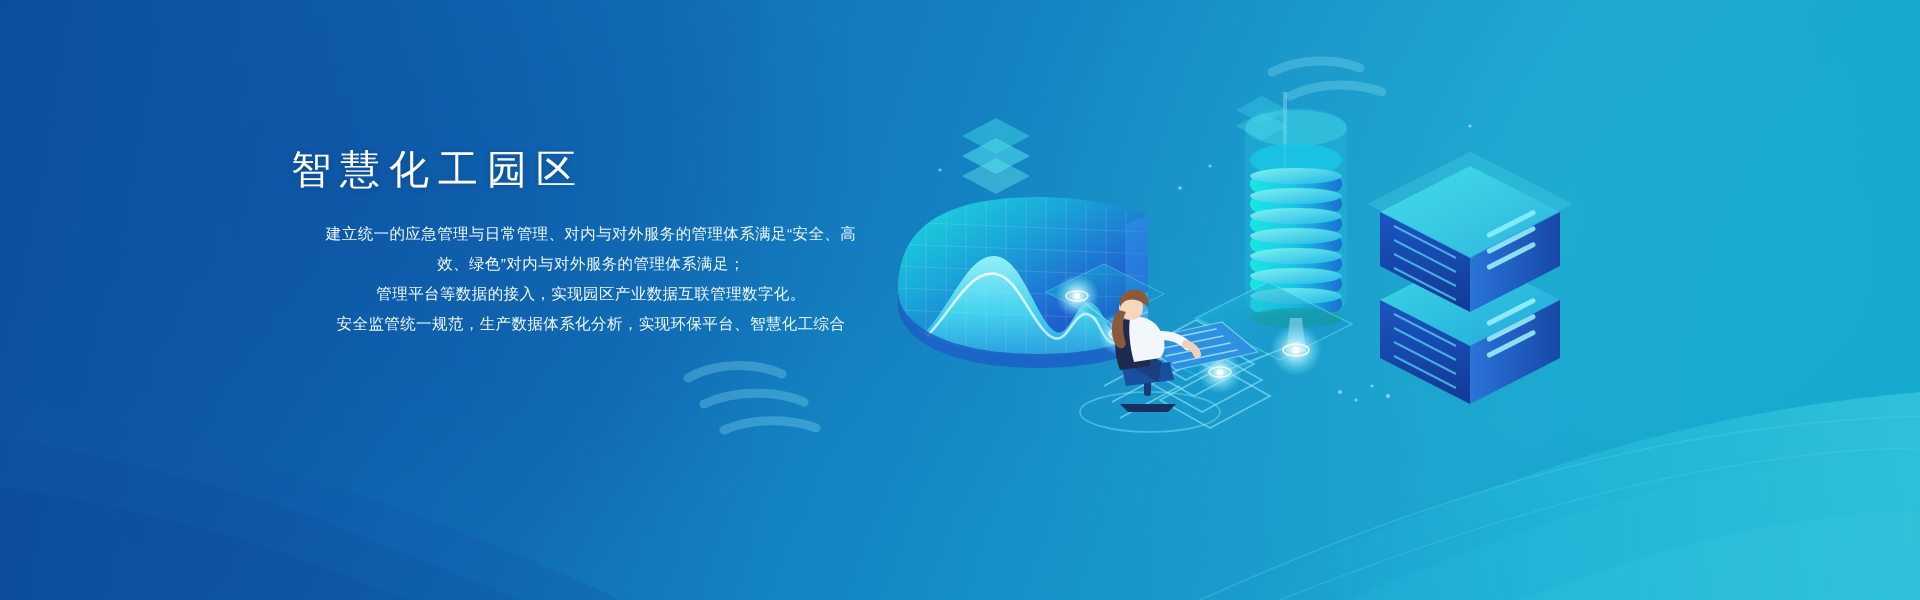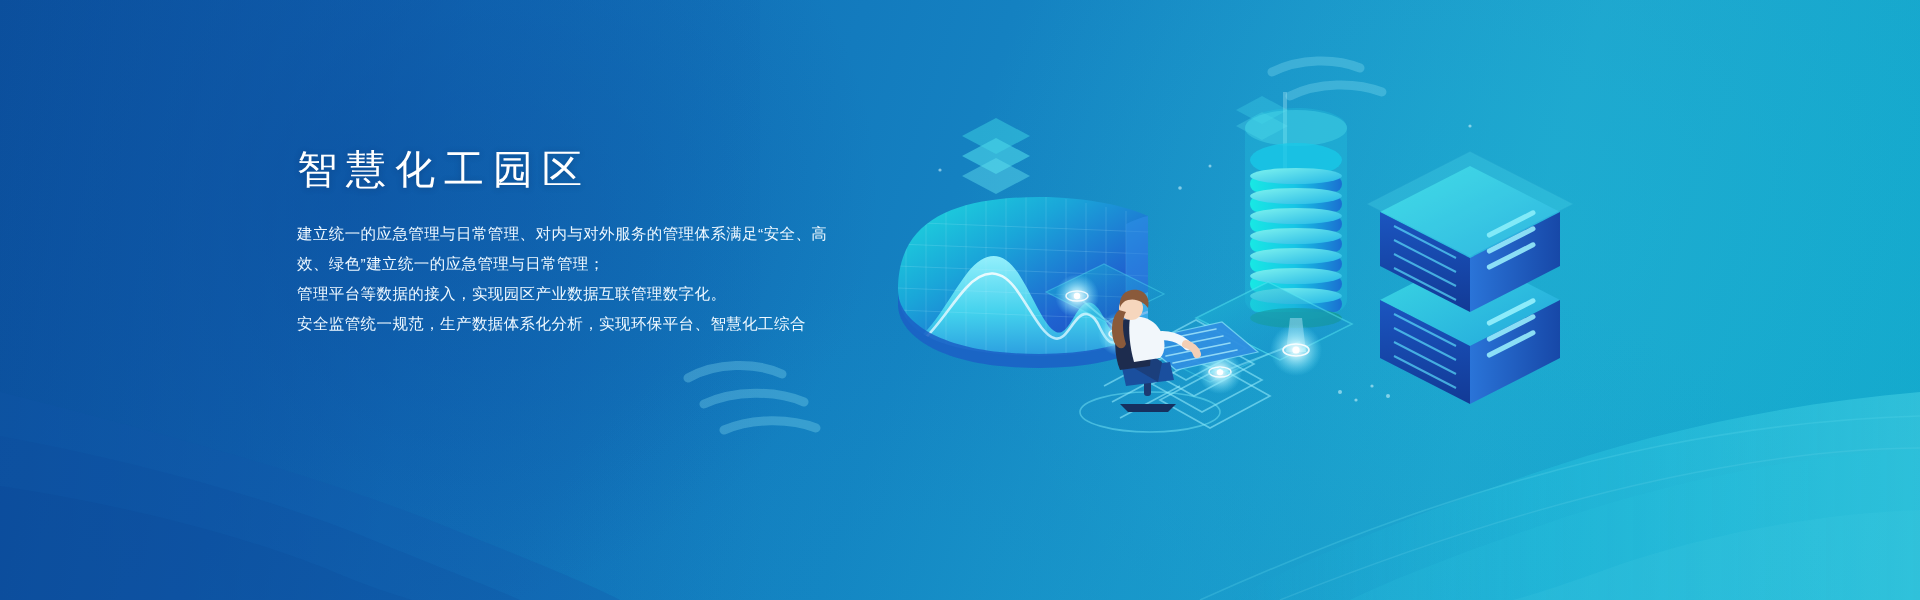--- a/index.html
+++ b/index.html
@@ -13,28 +13,28 @@
     background:radial-gradient(ellipse at center,rgba(13,80,160,.55) 0%,rgba(13,80,160,0) 68%);pointer-events:none;}
   .bg-radial-b{position:absolute;right:-300px;top:-320px;width:1300px;height:1100px;
     background:radial-gradient(ellipse at center,rgba(26,190,214,.30) 0%,rgba(26,190,214,0) 66%);pointer-events:none;}
   .bg-radial-c{position:absolute;left:500px;bottom:-420px;width:1400px;height:800px;
     background:radial-gradient(ellipse at center,rgba(18,160,205,.35) 0%,rgba(18,160,205,0) 70%);pointer-events:none;}
   .bg-dark-left{position:absolute;left:0;top:0;width:760px;height:600px;
     background:linear-gradient(100deg,rgba(10,74,150,.80) 0%,rgba(12,88,168,.30) 55%,rgba(12,88,168,0) 100%);pointer-events:none;}
   .svg-layer{position:absolute;left:0;top:0;width:1920px;height:600px;pointer-events:none;}
 
   
-  .copy{position:absolute;left:297px;top:145px;width:600px;}
+  .copy{position:absolute;left:291px;top:145px;width:600px;}
   .title{
     color:#ffffff;font-size:40px;line-height:48px;letter-spacing:9px;
     font-weight:400;margin:0 0 26px 0;white-space:nowrap;
     text-shadow:0 1px 6px rgba(0,30,70,.28);
   }
   .desc{color:#eef8ff;font-size:15.5px;line-height:30px;letter-spacing:.4px;margin:0;white-space:nowrap;}
-  .desc .ln{display:block;}
+  .desc .ln{display:block;text-align:center;}
 </style>
 </head>
 <body>
 
 <div id="banner">
 
   <div class="bg-dark-left"></div>
   <div class="bg-radial-a"></div>
   <div class="bg-radial-b"></div>
   <div class="bg-radial-c"></div>
@@ -348,19 +348,19 @@
         <circle cx="1210" cy="166" r="1.5"></circle>
       <circle cx="940" cy="170" r="1.6"></circle>
         <circle cx="1470" cy="126" r="1.6"></circle>
     </g>
   </svg>
 
   <div class="copy">
     <h1 class="title">智慧化工园区</h1>
     <p class="desc">
       <span class="ln">建立统一的应急管理与日常管理、对内与对外服务的管理体系满足“安全、高</span>
-      <span class="ln">效、绿色”建立统一的应急管理与日常管理；</span>
+      <span class="ln">效、绿色”对内与对外服务的管理体系满足；</span>
       <span class="ln">管理平台等数据的接入，实现园区产业数据互联管理数字化。</span>
       <span class="ln">安全监管统一规范，生产数据体系化分析，实现环保平台、智慧化工综合</span>
     </p>
   </div>
 
 </div>
 
 </body></html>

